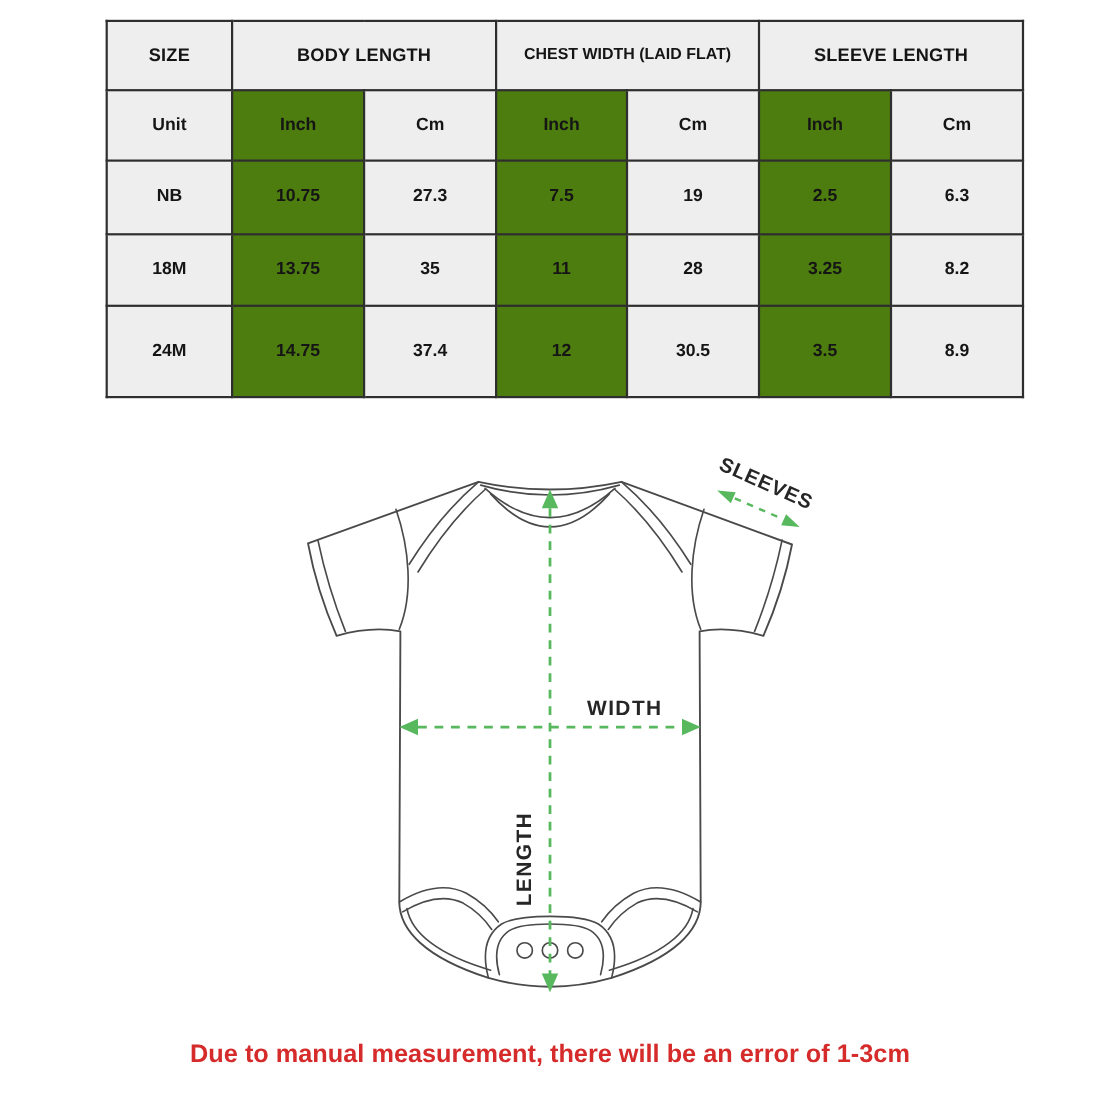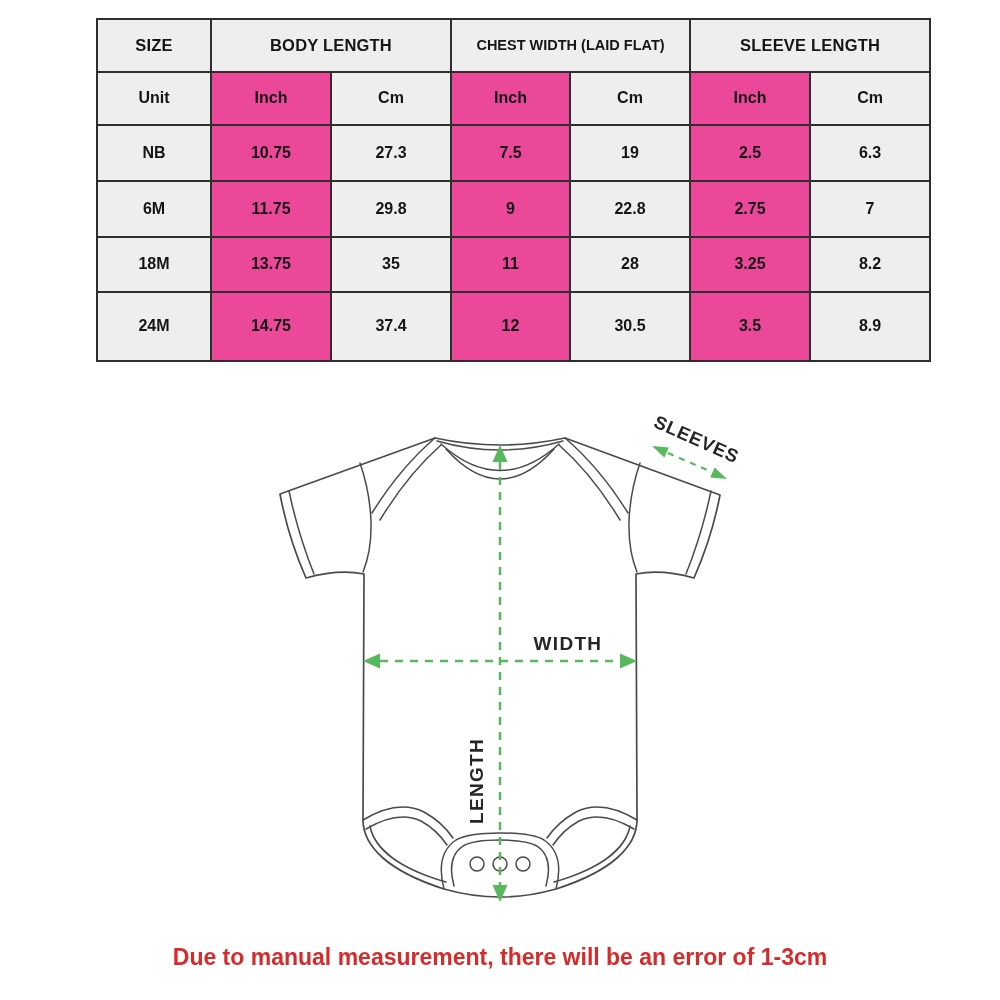--- a/index.html
+++ b/index.html
@@ -20,21 +20,21 @@
     table-layout: fixed;
   }
   .size-table th, .size-table td {
     border: 2.5px solid #2e2e2e;
     text-align: center;
     vertical-align: middle;
     font-weight: bold;
     font-size: 16px;
     color: #151515;
     padding: 0;
-    background: #ec4899;
+    background: #4d7c0f;
   }
   .size-table th.hdr { font-size: 16.5px; letter-spacing: .2px; }
   .size-table th.hdr-small { font-size: 14.5px; }
   .size-table .g { background: #eeeeee; }
   
   svg.diagram { position: absolute; left: 250px; top: 390px; }
   .art { fill: none; stroke: #4a4a4a; stroke-width: 1.5; stroke-linecap: round; stroke-linejoin: round; }
   .art-fill { fill: #ffffff; stroke: #4a4a4a; stroke-width: 1.7; stroke-linejoin: round; }
   .measure-dash { fill: none; stroke: #57b85e; stroke-width: 2.5; stroke-dasharray: 8 7; }
   .measure-dash-sm { fill: none; stroke: #57b85e; stroke-width: 2.2; stroke-dasharray: 6 6; }
@@ -90,29 +90,20 @@
     </tr>
     <tr style="height:50px">
       <td class="g">NB</td>
       <td>10.75</td>
       <td class="g">27.3</td>
       <td>7.5</td>
       <td class="g">19</td>
       <td>2.5</td>
       <td class="g">6.3</td>
     </tr>
-    <tr style="height:50px">
-      <td class="g">6M</td>
-      <td>11.75</td>
-      <td class="g">29.8</td>
-      <td>9</td>
-      <td class="g">22.8</td>
-      <td>2.75</td>
-      <td class="g">7</td>
-    </tr>
     <tr style="height:49px">
       <td class="g">18M</td>
       <td>13.75</td>
       <td class="g">35</td>
       <td>11</td>
       <td class="g">28</td>
       <td>3.25</td>
       <td class="g">8.2</td>
     </tr>
     <tr style="height:62px">

